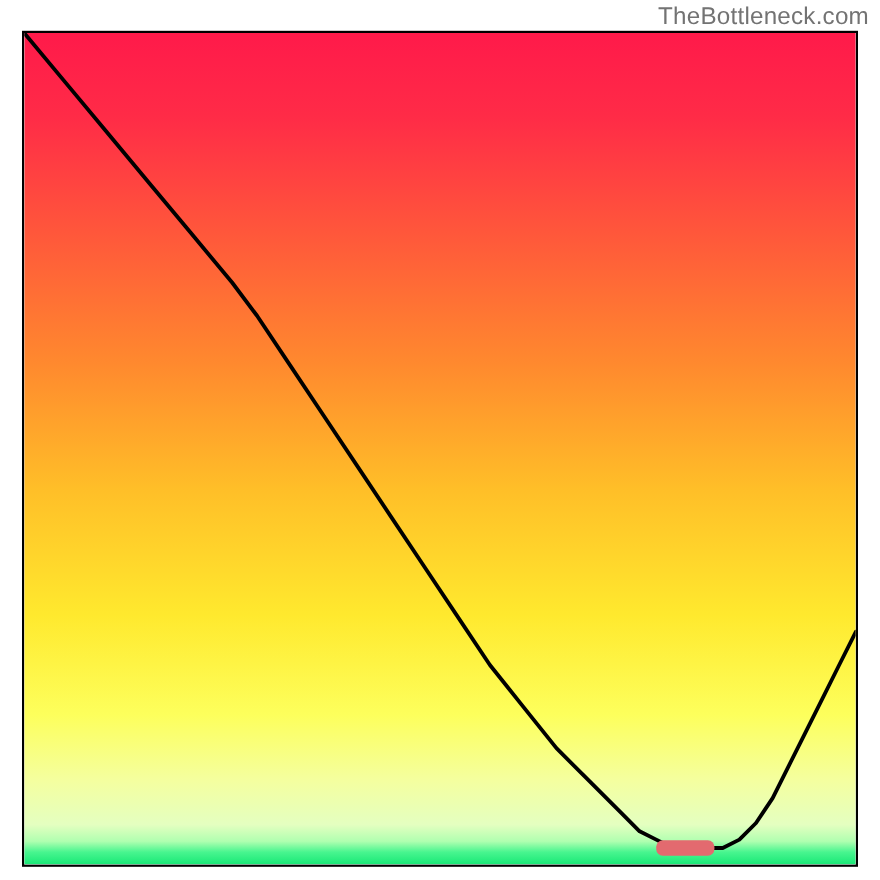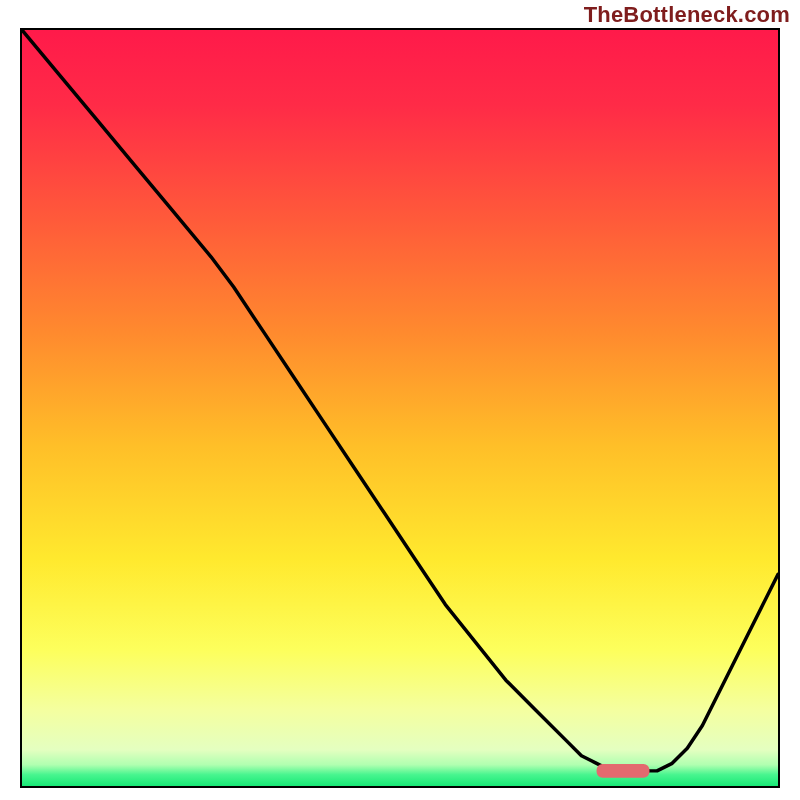--- a/index.html
+++ b/index.html
@@ -13,24 +13,24 @@
   }
   .stage {
     position: relative;
     width: 800px;
     height: 800px;
   }
   .watermark {
     position: absolute;
     top: 2px;
     right: 10px;
-    color: #7f1d1d;
+    color: #737373;
     font-size: 22px;
     letter-spacing: 0.2px;
-    font-weight: 700;
+    font-weight: 400;
     z-index: 10;
     text-align: right;
   }
   .plot {
     position: absolute;
     left: 20px;
     top: 28px;
     width: 760px;
     height: 760px;
     border: 2.5px solid #000;

